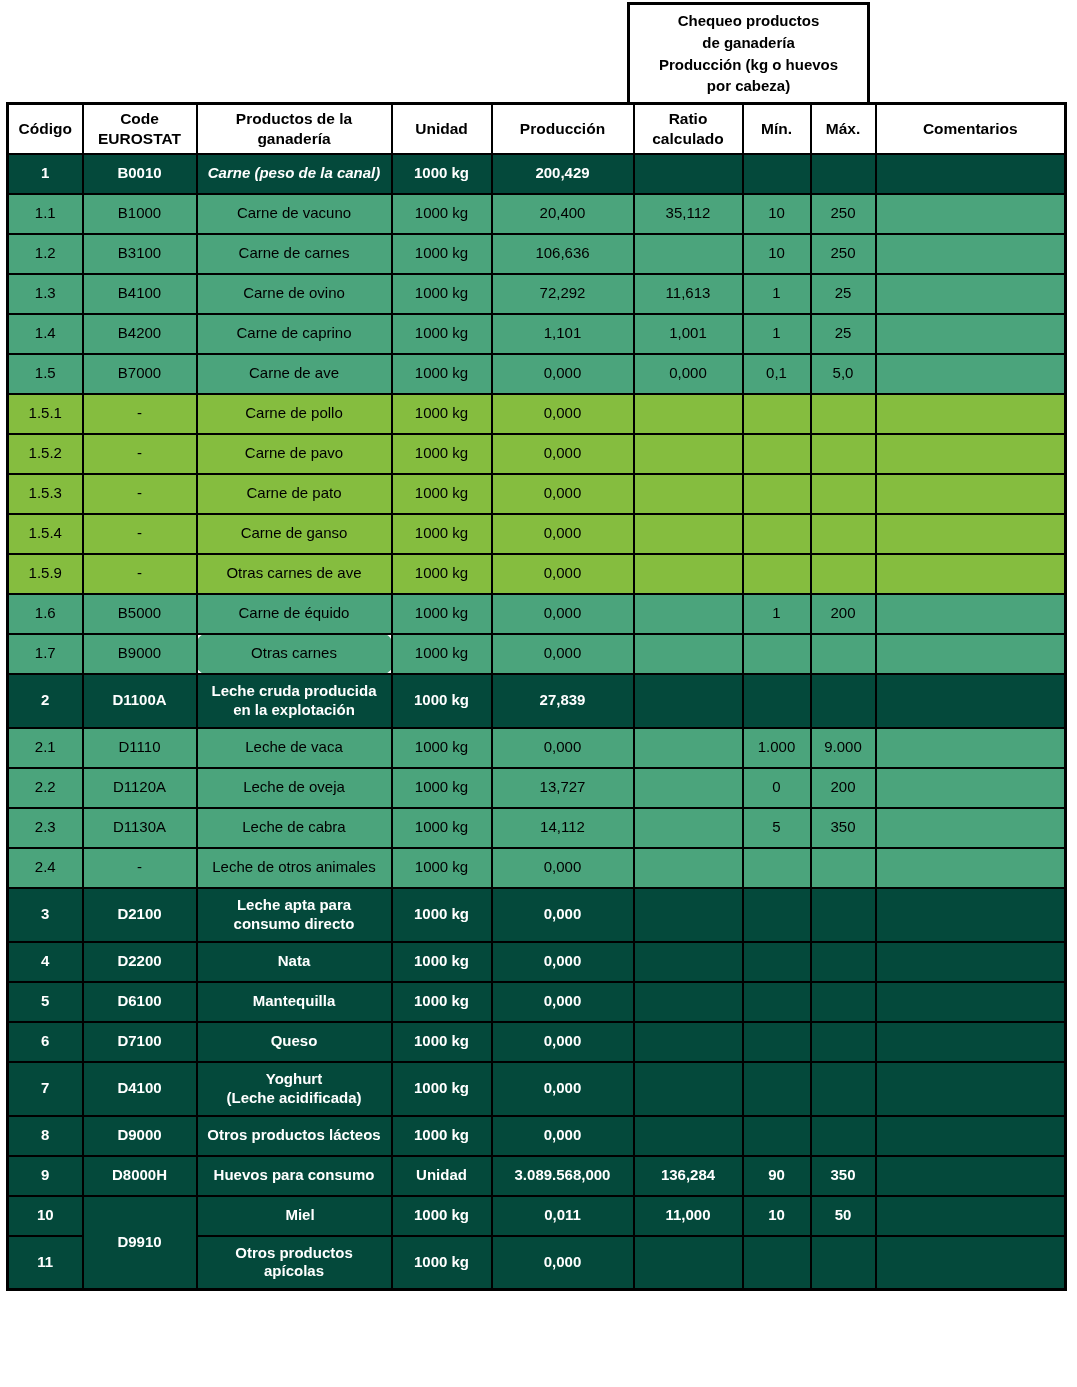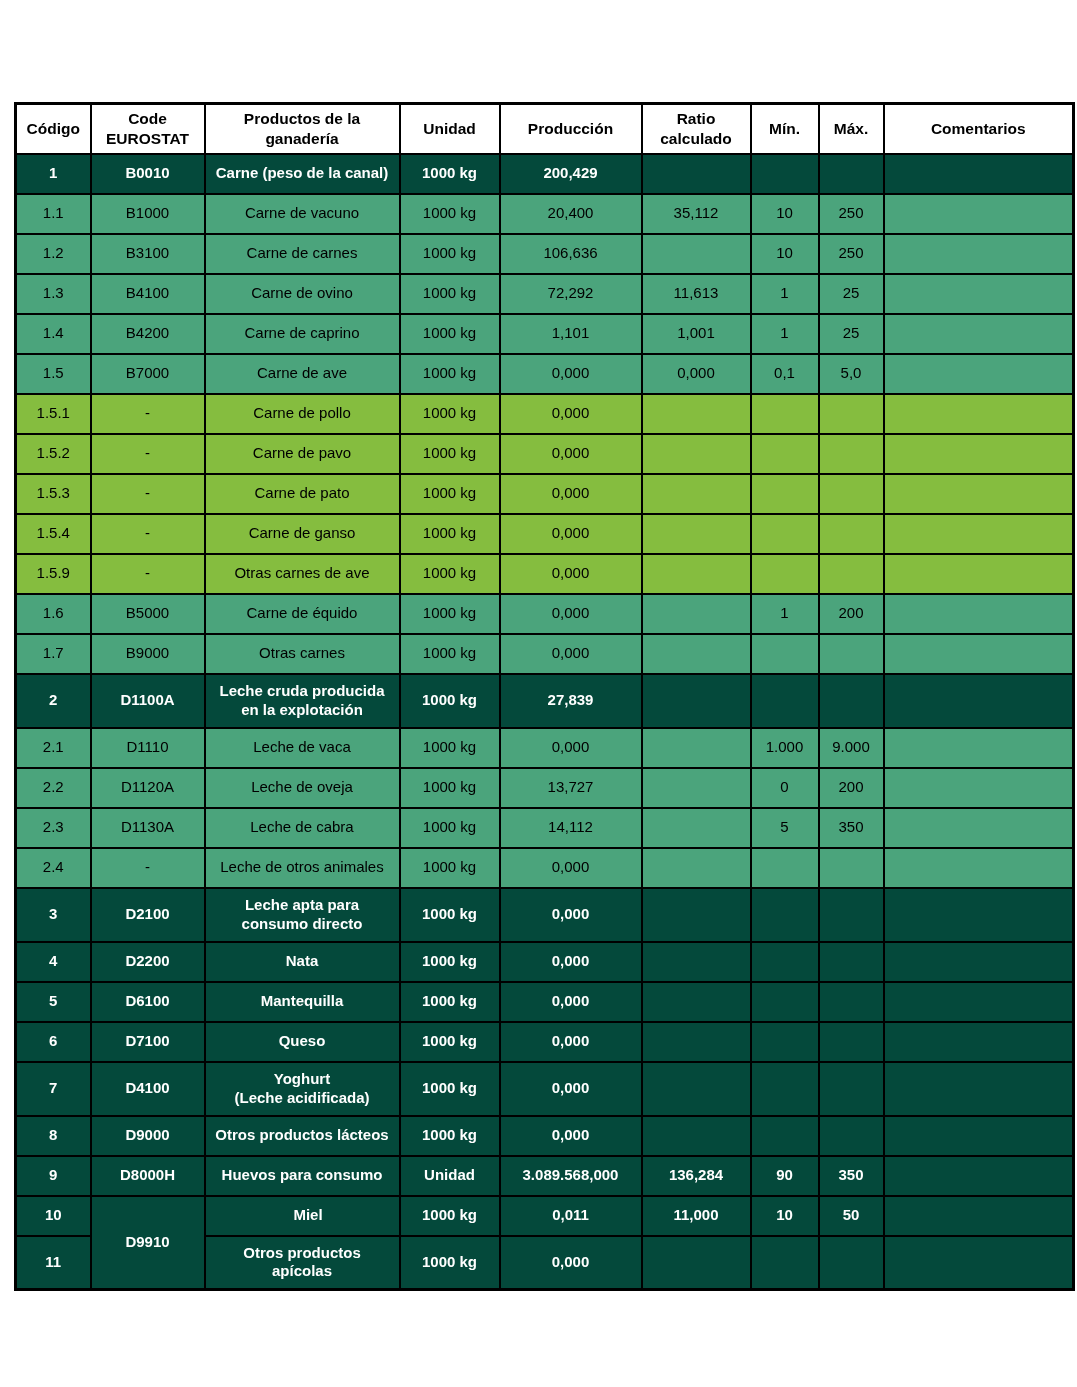--- a/index.html
+++ b/index.html
@@ -25,21 +25,21 @@
     align-items: center;
     justify-content: center;
     text-align: center;
     font-size: 15px;
     font-weight: bold;
     line-height: 1.45;
     white-space: pre-line;
   }
   table.main {
     position: absolute;
-    left: 14px;
+    left: 6px;
     top: 102px;
     width: 1058px;
     border-collapse: collapse;
     table-layout: fixed;
     border: 3px solid #000;
   }
   table.main th, table.main td {
     border: 2px solid #000;
     text-align: center;
     vertical-align: middle;
@@ -60,20 +60,24 @@
   tr.tall    { height: 54px; }
   tr.style-dark td   { color: #ffffff; font-weight: bold; }
   tr.style-medium td { color: #000000; font-weight: normal; }
   tr.style-light td  { color: #000000; font-weight: normal; }
 </style>
 </head>
 <body>
 
 <div class="canvas">
 
+  <div class="chequeo-box">Chequeo productos
+de ganadería
+Producción (kg o huevos
+por cabeza)</div>
 
   <table class="main">
     <colgroup>
       <col style="width:75px">
       <col style="width:114px">
       <col style="width:195px">
       <col style="width:100px">
       <col style="width:142px">
       <col style="width:109px">
       <col style="width:68px">
@@ -93,21 +97,21 @@
 calculado</th>
         <th>Mín.</th>
         <th>Máx.</th>
         <th>Comentarios</th>
       </tr>
     </thead>
     <tbody>
         <tr class="style-dark regular">
           <td style="background-color: rgb(4, 73, 59);">1</td>
           <td style="background-color: rgb(4, 73, 59);">B0010</td>
-          <td style="background-color: rgb(4, 73, 59);">Carne (peso de la canal)</td>
+          <td style="background-color: rgb(4, 73, 59); font-style: italic;">Carne (peso de la canal)</td>
           <td style="background-color: rgb(4, 73, 59);">1000 kg</td>
           <td style="background-color: rgb(4, 73, 59);">200,429</td>
           <td style="background-color: rgb(4, 73, 59);"></td>
           <td style="background-color: rgb(4, 73, 59);"></td>
           <td style="background-color: rgb(4, 73, 59);"></td>
           <td style="background-color: rgb(4, 73, 59);"></td>
         </tr>
         <tr class="style-medium regular">
           <td style="background-color: rgb(75, 164, 124);">1.1</td>
           <td style="background-color: rgb(75, 164, 124);">B1000</td>
@@ -225,21 +229,21 @@
           <td style="background-color: rgb(75, 164, 124);">1000 kg</td>
           <td style="background-color: rgb(75, 164, 124);">0,000</td>
           <td style="background-color: rgb(75, 164, 124);"></td>
           <td style="background-color: rgb(75, 164, 124);">1</td>
           <td style="background-color: rgb(75, 164, 124);">200</td>
           <td style="background-color: rgb(75, 164, 124);"></td>
         </tr>
         <tr class="style-medium regular">
           <td style="background-color: rgb(75, 164, 124);">1.7</td>
           <td style="background-color: rgb(75, 164, 124);">B9000</td>
-          <td style="background-color: rgb(75, 164, 124);">Otras carnes</td>
+          <td style="background-color: rgb(75, 164, 124); border-radius: 9px;">Otras carnes</td>
           <td style="background-color: rgb(75, 164, 124);">1000 kg</td>
           <td style="background-color: rgb(75, 164, 124);">0,000</td>
           <td style="background-color: rgb(75, 164, 124);"></td>
           <td style="background-color: rgb(75, 164, 124);"></td>
           <td style="background-color: rgb(75, 164, 124);"></td>
           <td style="background-color: rgb(75, 164, 124);"></td>
         </tr>
         <tr class="style-dark tall">
           <td style="background-color: rgb(4, 73, 59);">2</td>
           <td style="background-color: rgb(4, 73, 59);">D1100A</td>

